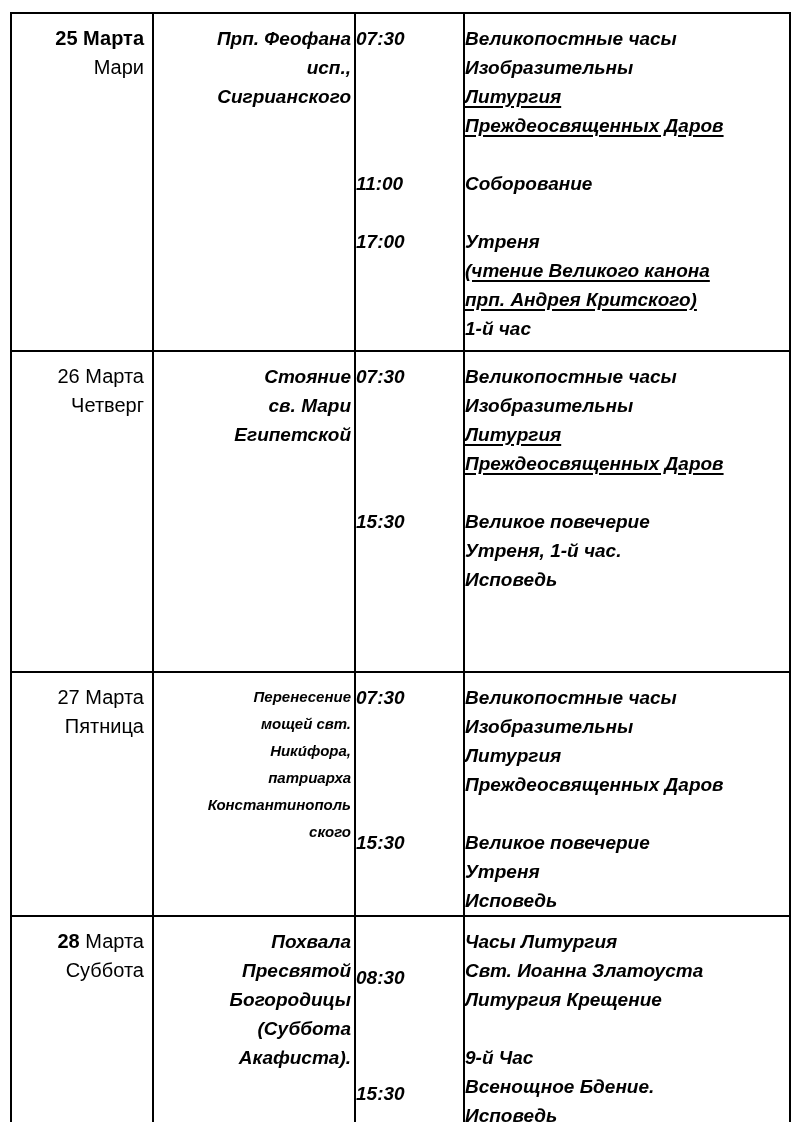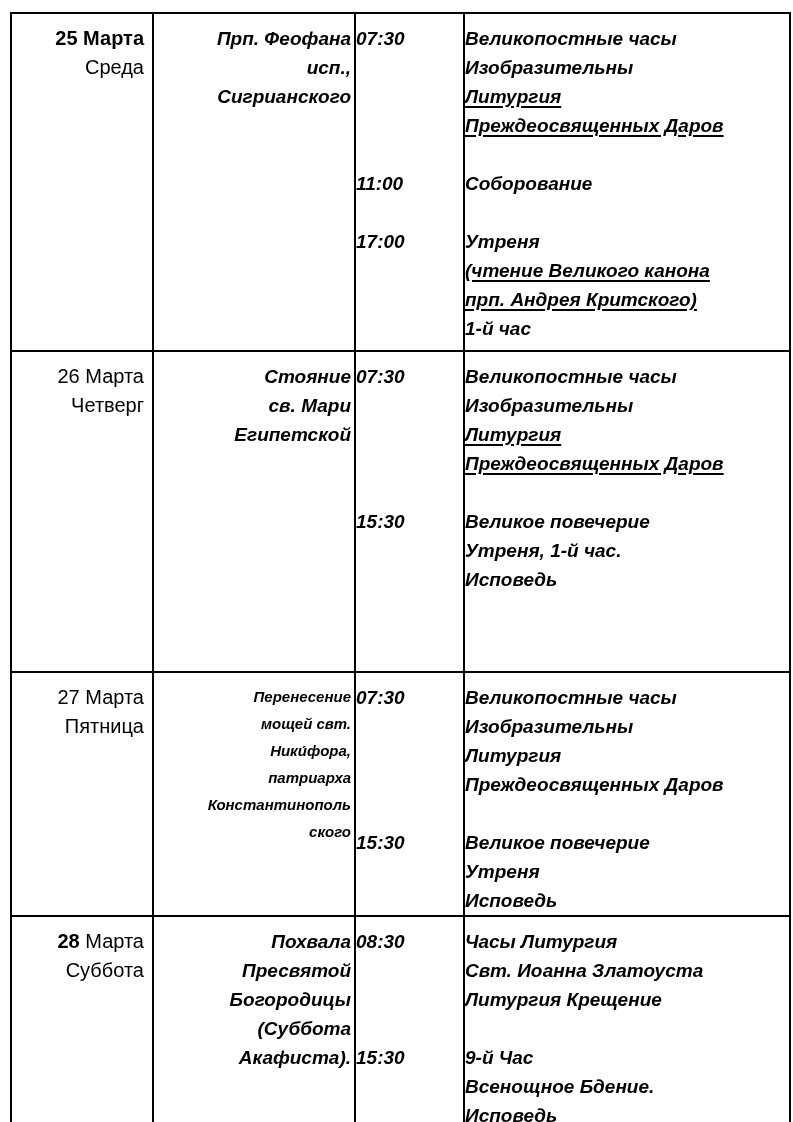--- a/index.html
+++ b/index.html
@@ -80,21 +80,21 @@
   <colgroup>
     <col style="width:142px">
     <col style="width:202px">
     <col style="width:109px">
     <col style="width:326px">
   </colgroup>
   <tbody>
       <tr class="row-0">
         <td class="date-cell">
           <div class="line"><span class="b">25 Марта</span></div>
-          <div class="line"><span>Среда</span></div>
+          <div class="line"><span>Мари</span></div>
         </td>
         <td class="feast-cell">
           <div class="line">Прп. Феофана</div>
           <div class="line">исп.,</div>
           <div class="line">Сигрианского</div>
         </td>
         <td class="time-cell">
           <div class="group" style="height: 116px;">
             <div class="line">07:30</div>
           </div>
@@ -196,21 +196,21 @@
           <div class="line"><span>Суббота</span></div>
         </td>
         <td class="feast-cell">
           <div class="line">Похвала</div>
           <div class="line">Пресвятой</div>
           <div class="line">Богородицы</div>
           <div class="line">(Суббота</div>
           <div class="line">Акафиста).</div>
         </td>
         <td class="time-cell">
-          <div class="group" style="height: 87px;">
+          <div class="group" style="height: 87px; margin-top: 36px;">
             <div class="line">08:30</div>
           </div>
           <div class="group" style="height: 87px;">
             <div class="line">15:30</div>
           </div>
         </td>
         <td class="services-cell">
           <div class="group" style="height: 87px;">
             <div class="line">Часы Литургия</div>
             <div class="line">Свт. Иоанна Златоуста</div>

